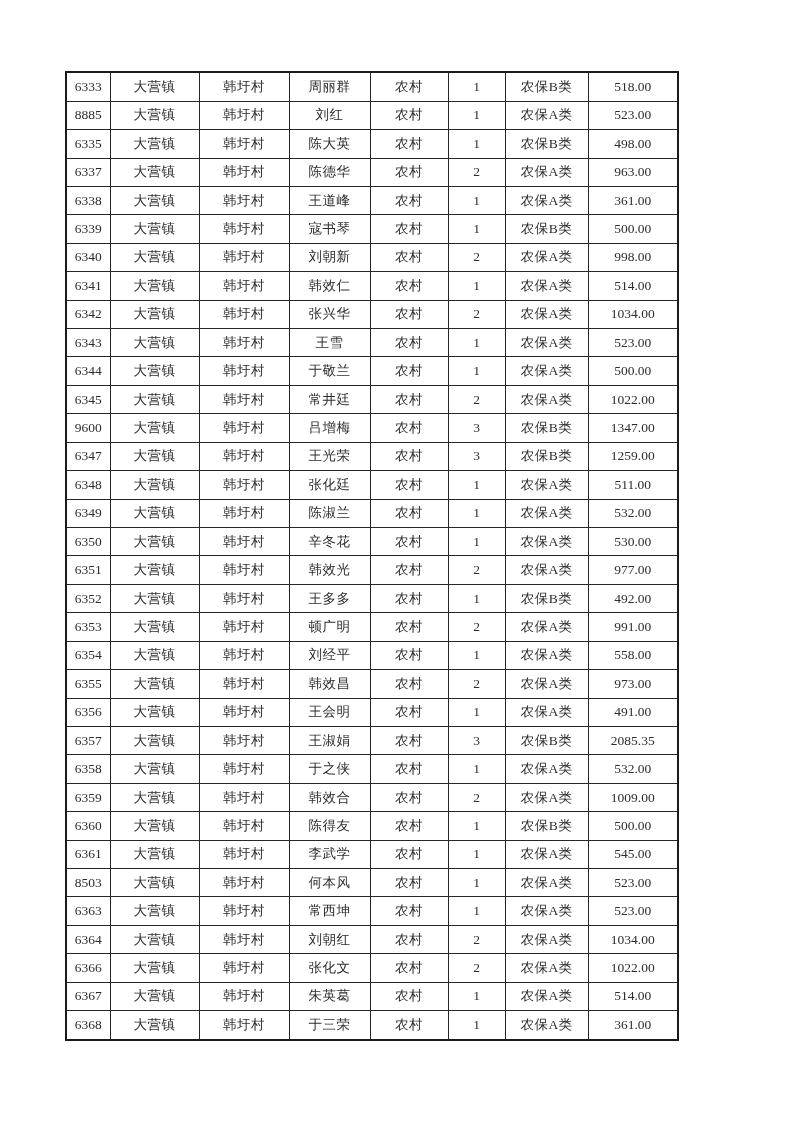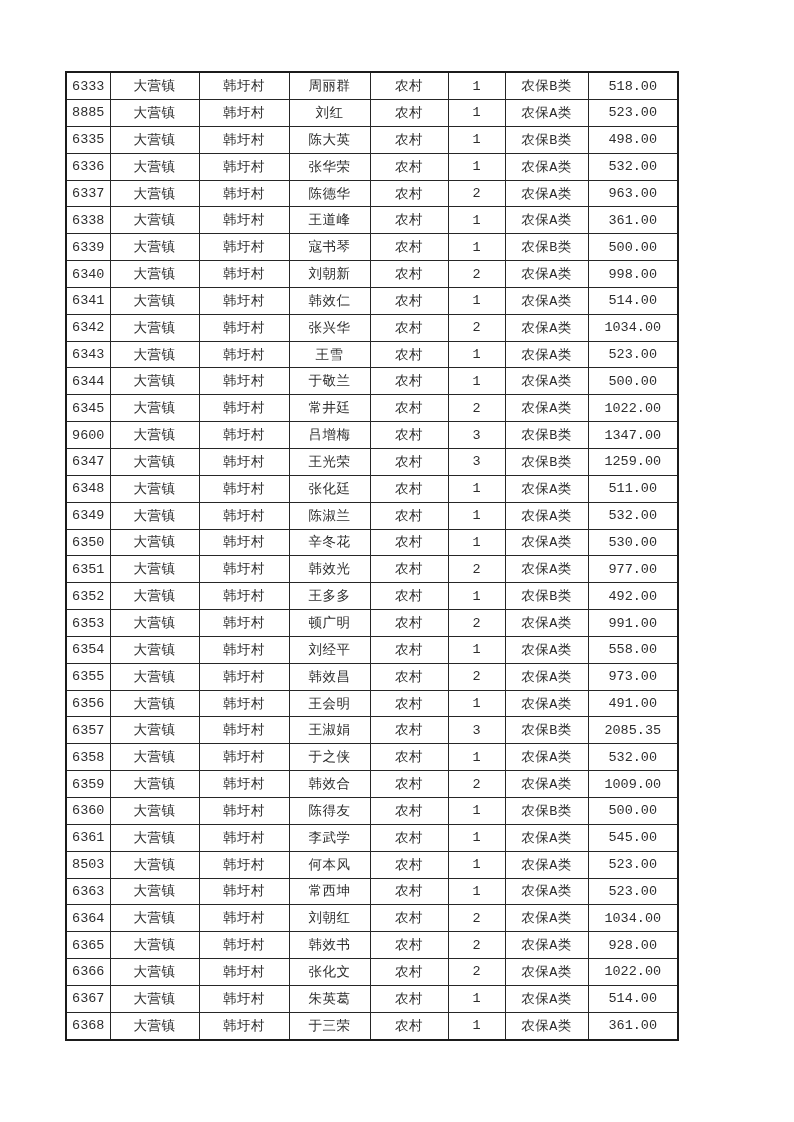--- a/index.html
+++ b/index.html
@@ -6,21 +6,21 @@
     margin: 0;
     padding: 0;
     background: #ffffff;
   }
   .page {
     position: relative;
     width: 794px;
     height: 1122px;
     background: #ffffff;
     overflow: hidden;
-    font-family: Liberation Mono, monospace;
+    font-family: Liberation Serif, serif;
   }
   table.roster {
     position: absolute;
     left: 65px;
     top: 71px;
     width: 612px;
     height: 970px;
     border-collapse: collapse;
     table-layout: fixed;
     border: 2px solid #1b1b1b;
@@ -80,318 +80,298 @@
           <td class="num">6335</td>
           <td>大营镇</td>
           <td>韩圩村</td>
           <td>陈大英</td>
           <td>农村</td>
           <td class="num">1</td>
           <td>农保B类</td>
           <td class="num">498.00</td>
         </tr>
         <tr>
-          <td class="num">6336</td>
-          <td>大营镇</td>
-          <td>韩圩村</td>
-          <td>张华荣</td>
+          <td class="num">6337</td>
+          <td>大营镇</td>
+          <td>韩圩村</td>
+          <td>陈德华</td>
+          <td>农村</td>
+          <td class="num">2</td>
+          <td>农保A类</td>
+          <td class="num">963.00</td>
+        </tr>
+        <tr>
+          <td class="num">6338</td>
+          <td>大营镇</td>
+          <td>韩圩村</td>
+          <td>王道峰</td>
+          <td>农村</td>
+          <td class="num">1</td>
+          <td>农保A类</td>
+          <td class="num">361.00</td>
+        </tr>
+        <tr>
+          <td class="num">6339</td>
+          <td>大营镇</td>
+          <td>韩圩村</td>
+          <td>寇书琴</td>
+          <td>农村</td>
+          <td class="num">1</td>
+          <td>农保B类</td>
+          <td class="num">500.00</td>
+        </tr>
+        <tr>
+          <td class="num">6340</td>
+          <td>大营镇</td>
+          <td>韩圩村</td>
+          <td>刘朝新</td>
+          <td>农村</td>
+          <td class="num">2</td>
+          <td>农保A类</td>
+          <td class="num">998.00</td>
+        </tr>
+        <tr>
+          <td class="num">6341</td>
+          <td>大营镇</td>
+          <td>韩圩村</td>
+          <td>韩效仁</td>
+          <td>农村</td>
+          <td class="num">1</td>
+          <td>农保A类</td>
+          <td class="num">514.00</td>
+        </tr>
+        <tr>
+          <td class="num">6342</td>
+          <td>大营镇</td>
+          <td>韩圩村</td>
+          <td>张兴华</td>
+          <td>农村</td>
+          <td class="num">2</td>
+          <td>农保A类</td>
+          <td class="num">1034.00</td>
+        </tr>
+        <tr>
+          <td class="num">6343</td>
+          <td>大营镇</td>
+          <td>韩圩村</td>
+          <td>王雪</td>
+          <td>农村</td>
+          <td class="num">1</td>
+          <td>农保A类</td>
+          <td class="num">523.00</td>
+        </tr>
+        <tr>
+          <td class="num">6344</td>
+          <td>大营镇</td>
+          <td>韩圩村</td>
+          <td>于敬兰</td>
+          <td>农村</td>
+          <td class="num">1</td>
+          <td>农保A类</td>
+          <td class="num">500.00</td>
+        </tr>
+        <tr>
+          <td class="num">6345</td>
+          <td>大营镇</td>
+          <td>韩圩村</td>
+          <td>常井廷</td>
+          <td>农村</td>
+          <td class="num">2</td>
+          <td>农保A类</td>
+          <td class="num">1022.00</td>
+        </tr>
+        <tr>
+          <td class="num">9600</td>
+          <td>大营镇</td>
+          <td>韩圩村</td>
+          <td>吕增梅</td>
+          <td>农村</td>
+          <td class="num">3</td>
+          <td>农保B类</td>
+          <td class="num">1347.00</td>
+        </tr>
+        <tr>
+          <td class="num">6347</td>
+          <td>大营镇</td>
+          <td>韩圩村</td>
+          <td>王光荣</td>
+          <td>农村</td>
+          <td class="num">3</td>
+          <td>农保B类</td>
+          <td class="num">1259.00</td>
+        </tr>
+        <tr>
+          <td class="num">6348</td>
+          <td>大营镇</td>
+          <td>韩圩村</td>
+          <td>张化廷</td>
+          <td>农村</td>
+          <td class="num">1</td>
+          <td>农保A类</td>
+          <td class="num">511.00</td>
+        </tr>
+        <tr>
+          <td class="num">6349</td>
+          <td>大营镇</td>
+          <td>韩圩村</td>
+          <td>陈淑兰</td>
           <td>农村</td>
           <td class="num">1</td>
           <td>农保A类</td>
           <td class="num">532.00</td>
         </tr>
         <tr>
-          <td class="num">6337</td>
-          <td>大营镇</td>
-          <td>韩圩村</td>
-          <td>陈德华</td>
-          <td>农村</td>
-          <td class="num">2</td>
-          <td>农保A类</td>
-          <td class="num">963.00</td>
-        </tr>
-        <tr>
-          <td class="num">6338</td>
-          <td>大营镇</td>
-          <td>韩圩村</td>
-          <td>王道峰</td>
-          <td>农村</td>
-          <td class="num">1</td>
-          <td>农保A类</td>
-          <td class="num">361.00</td>
-        </tr>
-        <tr>
-          <td class="num">6339</td>
-          <td>大营镇</td>
-          <td>韩圩村</td>
-          <td>寇书琴</td>
+          <td class="num">6350</td>
+          <td>大营镇</td>
+          <td>韩圩村</td>
+          <td>辛冬花</td>
+          <td>农村</td>
+          <td class="num">1</td>
+          <td>农保A类</td>
+          <td class="num">530.00</td>
+        </tr>
+        <tr>
+          <td class="num">6351</td>
+          <td>大营镇</td>
+          <td>韩圩村</td>
+          <td>韩效光</td>
+          <td>农村</td>
+          <td class="num">2</td>
+          <td>农保A类</td>
+          <td class="num">977.00</td>
+        </tr>
+        <tr>
+          <td class="num">6352</td>
+          <td>大营镇</td>
+          <td>韩圩村</td>
+          <td>王多多</td>
+          <td>农村</td>
+          <td class="num">1</td>
+          <td>农保B类</td>
+          <td class="num">492.00</td>
+        </tr>
+        <tr>
+          <td class="num">6353</td>
+          <td>大营镇</td>
+          <td>韩圩村</td>
+          <td>顿广明</td>
+          <td>农村</td>
+          <td class="num">2</td>
+          <td>农保A类</td>
+          <td class="num">991.00</td>
+        </tr>
+        <tr>
+          <td class="num">6354</td>
+          <td>大营镇</td>
+          <td>韩圩村</td>
+          <td>刘经平</td>
+          <td>农村</td>
+          <td class="num">1</td>
+          <td>农保A类</td>
+          <td class="num">558.00</td>
+        </tr>
+        <tr>
+          <td class="num">6355</td>
+          <td>大营镇</td>
+          <td>韩圩村</td>
+          <td>韩效昌</td>
+          <td>农村</td>
+          <td class="num">2</td>
+          <td>农保A类</td>
+          <td class="num">973.00</td>
+        </tr>
+        <tr>
+          <td class="num">6356</td>
+          <td>大营镇</td>
+          <td>韩圩村</td>
+          <td>王会明</td>
+          <td>农村</td>
+          <td class="num">1</td>
+          <td>农保A类</td>
+          <td class="num">491.00</td>
+        </tr>
+        <tr>
+          <td class="num">6357</td>
+          <td>大营镇</td>
+          <td>韩圩村</td>
+          <td>王淑娟</td>
+          <td>农村</td>
+          <td class="num">3</td>
+          <td>农保B类</td>
+          <td class="num">2085.35</td>
+        </tr>
+        <tr>
+          <td class="num">6358</td>
+          <td>大营镇</td>
+          <td>韩圩村</td>
+          <td>于之侠</td>
+          <td>农村</td>
+          <td class="num">1</td>
+          <td>农保A类</td>
+          <td class="num">532.00</td>
+        </tr>
+        <tr>
+          <td class="num">6359</td>
+          <td>大营镇</td>
+          <td>韩圩村</td>
+          <td>韩效合</td>
+          <td>农村</td>
+          <td class="num">2</td>
+          <td>农保A类</td>
+          <td class="num">1009.00</td>
+        </tr>
+        <tr>
+          <td class="num">6360</td>
+          <td>大营镇</td>
+          <td>韩圩村</td>
+          <td>陈得友</td>
           <td>农村</td>
           <td class="num">1</td>
           <td>农保B类</td>
           <td class="num">500.00</td>
         </tr>
         <tr>
-          <td class="num">6340</td>
-          <td>大营镇</td>
-          <td>韩圩村</td>
-          <td>刘朝新</td>
-          <td>农村</td>
-          <td class="num">2</td>
-          <td>农保A类</td>
-          <td class="num">998.00</td>
-        </tr>
-        <tr>
-          <td class="num">6341</td>
-          <td>大营镇</td>
-          <td>韩圩村</td>
-          <td>韩效仁</td>
-          <td>农村</td>
-          <td class="num">1</td>
-          <td>农保A类</td>
-          <td class="num">514.00</td>
-        </tr>
-        <tr>
-          <td class="num">6342</td>
-          <td>大营镇</td>
-          <td>韩圩村</td>
-          <td>张兴华</td>
+          <td class="num">6361</td>
+          <td>大营镇</td>
+          <td>韩圩村</td>
+          <td>李武学</td>
+          <td>农村</td>
+          <td class="num">1</td>
+          <td>农保A类</td>
+          <td class="num">545.00</td>
+        </tr>
+        <tr>
+          <td class="num">8503</td>
+          <td>大营镇</td>
+          <td>韩圩村</td>
+          <td>何本风</td>
+          <td>农村</td>
+          <td class="num">1</td>
+          <td>农保A类</td>
+          <td class="num">523.00</td>
+        </tr>
+        <tr>
+          <td class="num">6363</td>
+          <td>大营镇</td>
+          <td>韩圩村</td>
+          <td>常西坤</td>
+          <td>农村</td>
+          <td class="num">1</td>
+          <td>农保A类</td>
+          <td class="num">523.00</td>
+        </tr>
+        <tr>
+          <td class="num">6364</td>
+          <td>大营镇</td>
+          <td>韩圩村</td>
+          <td>刘朝红</td>
           <td>农村</td>
           <td class="num">2</td>
           <td>农保A类</td>
           <td class="num">1034.00</td>
-        </tr>
-        <tr>
-          <td class="num">6343</td>
-          <td>大营镇</td>
-          <td>韩圩村</td>
-          <td>王雪</td>
-          <td>农村</td>
-          <td class="num">1</td>
-          <td>农保A类</td>
-          <td class="num">523.00</td>
-        </tr>
-        <tr>
-          <td class="num">6344</td>
-          <td>大营镇</td>
-          <td>韩圩村</td>
-          <td>于敬兰</td>
-          <td>农村</td>
-          <td class="num">1</td>
-          <td>农保A类</td>
-          <td class="num">500.00</td>
-        </tr>
-        <tr>
-          <td class="num">6345</td>
-          <td>大营镇</td>
-          <td>韩圩村</td>
-          <td>常井廷</td>
-          <td>农村</td>
-          <td class="num">2</td>
-          <td>农保A类</td>
-          <td class="num">1022.00</td>
-        </tr>
-        <tr>
-          <td class="num">9600</td>
-          <td>大营镇</td>
-          <td>韩圩村</td>
-          <td>吕增梅</td>
-          <td>农村</td>
-          <td class="num">3</td>
-          <td>农保B类</td>
-          <td class="num">1347.00</td>
-        </tr>
-        <tr>
-          <td class="num">6347</td>
-          <td>大营镇</td>
-          <td>韩圩村</td>
-          <td>王光荣</td>
-          <td>农村</td>
-          <td class="num">3</td>
-          <td>农保B类</td>
-          <td class="num">1259.00</td>
-        </tr>
-        <tr>
-          <td class="num">6348</td>
-          <td>大营镇</td>
-          <td>韩圩村</td>
-          <td>张化廷</td>
-          <td>农村</td>
-          <td class="num">1</td>
-          <td>农保A类</td>
-          <td class="num">511.00</td>
-        </tr>
-        <tr>
-          <td class="num">6349</td>
-          <td>大营镇</td>
-          <td>韩圩村</td>
-          <td>陈淑兰</td>
-          <td>农村</td>
-          <td class="num">1</td>
-          <td>农保A类</td>
-          <td class="num">532.00</td>
-        </tr>
-        <tr>
-          <td class="num">6350</td>
-          <td>大营镇</td>
-          <td>韩圩村</td>
-          <td>辛冬花</td>
-          <td>农村</td>
-          <td class="num">1</td>
-          <td>农保A类</td>
-          <td class="num">530.00</td>
-        </tr>
-        <tr>
-          <td class="num">6351</td>
-          <td>大营镇</td>
-          <td>韩圩村</td>
-          <td>韩效光</td>
-          <td>农村</td>
-          <td class="num">2</td>
-          <td>农保A类</td>
-          <td class="num">977.00</td>
-        </tr>
-        <tr>
-          <td class="num">6352</td>
-          <td>大营镇</td>
-          <td>韩圩村</td>
-          <td>王多多</td>
-          <td>农村</td>
-          <td class="num">1</td>
-          <td>农保B类</td>
-          <td class="num">492.00</td>
-        </tr>
-        <tr>
-          <td class="num">6353</td>
-          <td>大营镇</td>
-          <td>韩圩村</td>
-          <td>顿广明</td>
-          <td>农村</td>
-          <td class="num">2</td>
-          <td>农保A类</td>
-          <td class="num">991.00</td>
-        </tr>
-        <tr>
-          <td class="num">6354</td>
-          <td>大营镇</td>
-          <td>韩圩村</td>
-          <td>刘经平</td>
-          <td>农村</td>
-          <td class="num">1</td>
-          <td>农保A类</td>
-          <td class="num">558.00</td>
-        </tr>
-        <tr>
-          <td class="num">6355</td>
-          <td>大营镇</td>
-          <td>韩圩村</td>
-          <td>韩效昌</td>
-          <td>农村</td>
-          <td class="num">2</td>
-          <td>农保A类</td>
-          <td class="num">973.00</td>
-        </tr>
-        <tr>
-          <td class="num">6356</td>
-          <td>大营镇</td>
-          <td>韩圩村</td>
-          <td>王会明</td>
-          <td>农村</td>
-          <td class="num">1</td>
-          <td>农保A类</td>
-          <td class="num">491.00</td>
-        </tr>
-        <tr>
-          <td class="num">6357</td>
-          <td>大营镇</td>
-          <td>韩圩村</td>
-          <td>王淑娟</td>
-          <td>农村</td>
-          <td class="num">3</td>
-          <td>农保B类</td>
-          <td class="num">2085.35</td>
-        </tr>
-        <tr>
-          <td class="num">6358</td>
-          <td>大营镇</td>
-          <td>韩圩村</td>
-          <td>于之侠</td>
-          <td>农村</td>
-          <td class="num">1</td>
-          <td>农保A类</td>
-          <td class="num">532.00</td>
-        </tr>
-        <tr>
-          <td class="num">6359</td>
-          <td>大营镇</td>
-          <td>韩圩村</td>
-          <td>韩效合</td>
-          <td>农村</td>
-          <td class="num">2</td>
-          <td>农保A类</td>
-          <td class="num">1009.00</td>
-        </tr>
-        <tr>
-          <td class="num">6360</td>
-          <td>大营镇</td>
-          <td>韩圩村</td>
-          <td>陈得友</td>
-          <td>农村</td>
-          <td class="num">1</td>
-          <td>农保B类</td>
-          <td class="num">500.00</td>
-        </tr>
-        <tr>
-          <td class="num">6361</td>
-          <td>大营镇</td>
-          <td>韩圩村</td>
-          <td>李武学</td>
-          <td>农村</td>
-          <td class="num">1</td>
-          <td>农保A类</td>
-          <td class="num">545.00</td>
-        </tr>
-        <tr>
-          <td class="num">8503</td>
-          <td>大营镇</td>
-          <td>韩圩村</td>
-          <td>何本风</td>
-          <td>农村</td>
-          <td class="num">1</td>
-          <td>农保A类</td>
-          <td class="num">523.00</td>
-        </tr>
-        <tr>
-          <td class="num">6363</td>
-          <td>大营镇</td>
-          <td>韩圩村</td>
-          <td>常西坤</td>
-          <td>农村</td>
-          <td class="num">1</td>
-          <td>农保A类</td>
-          <td class="num">523.00</td>
-        </tr>
-        <tr>
-          <td class="num">6364</td>
-          <td>大营镇</td>
-          <td>韩圩村</td>
-          <td>刘朝红</td>
-          <td>农村</td>
-          <td class="num">2</td>
-          <td>农保A类</td>
-          <td class="num">1034.00</td>
-        </tr>
-        <tr>
-          <td class="num">6365</td>
-          <td>大营镇</td>
-          <td>韩圩村</td>
-          <td>韩效书</td>
-          <td>农村</td>
-          <td class="num">2</td>
-          <td>农保A类</td>
-          <td class="num">928.00</td>
         </tr>
         <tr>
           <td class="num">6366</td>
           <td>大营镇</td>
           <td>韩圩村</td>
           <td>张化文</td>
           <td>农村</td>
           <td class="num">2</td>
           <td>农保A类</td>
           <td class="num">1022.00</td>

